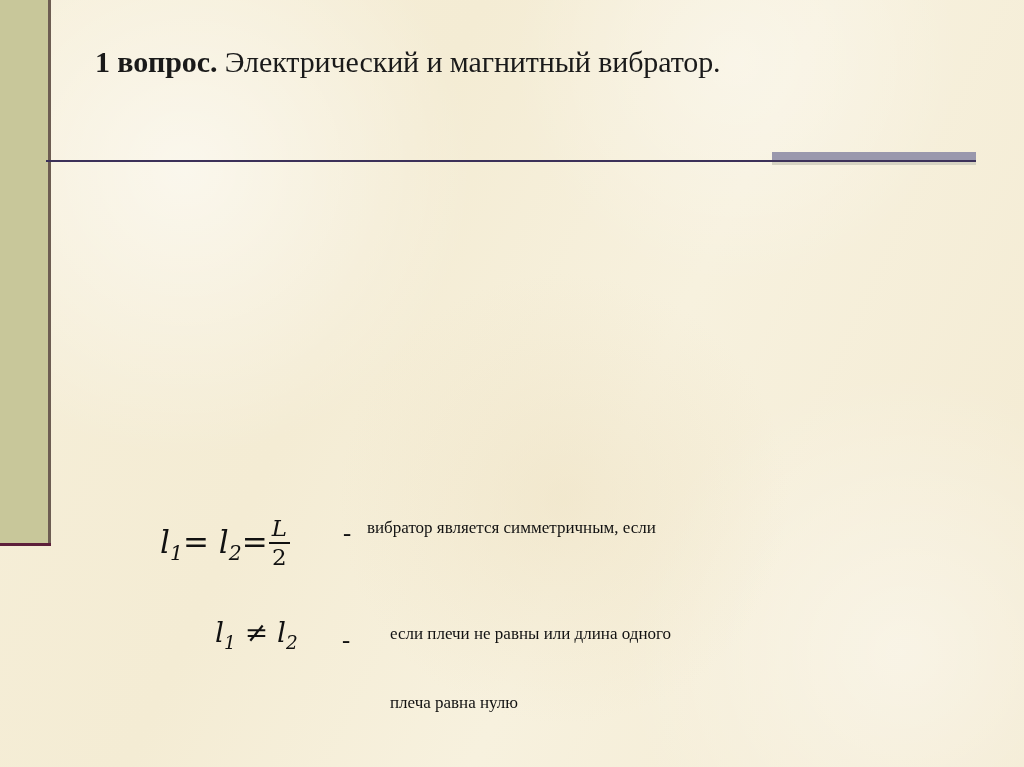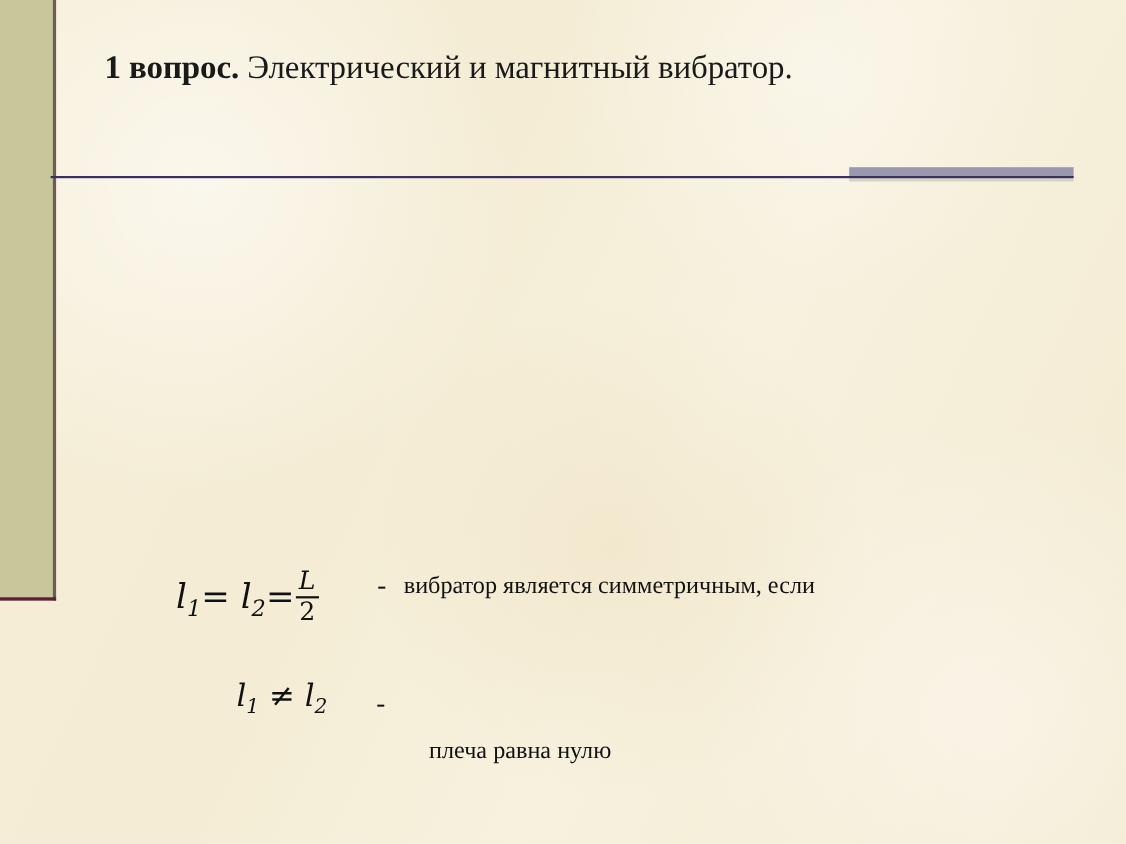--- a/index.html
+++ b/index.html
@@ -154,21 +154,21 @@
     font-family: "Liberation Serif", serif;
     font-size: 24.5px;
     color: #111;
   }
   #dash1 { position: absolute; left: 343px; top: 519px; }
   #dash2 { position: absolute; left: 342px; top: 626px; }
 
   .desc {
     position: absolute;
     color: #111;
-    font-size: 22px;
+    font-size: 17px;
     line-height: 1.45;
   }
   #desc1 { left: 367px; top: 516px; width: 600px; }
   #desc2 { left: 372px; top: 622px; width: 600px; }
   #desc1 .l2 { display: block; margin-left: 5px; }
   #desc2 .l2 { display: block; margin-left: 18px; }
   #desc2 .l3 { display: block; margin-left: 18px; margin-top: 44px; }
 </style>
 </head>
 <body>
@@ -203,16 +203,17 @@
     <span>вибратор является симметричным, если</span>
   </div>
 
   <div class="formula-row" id="formula-row-2">
     <span class="math" id="math2">
       <span>l</span><span class="sub">1</span>&nbsp;<span class="op">≠</span>&nbsp;<span>l</span><span class="sub">2</span>
     </span>
   </div>
   <span class="dash" id="dash2">-</span>
   <div class="desc" id="desc2">
+    <span class="l2">если плечи не равны или длина одного</span>
     <span class="l3">плеча равна нулю</span>
   </div>
 
 </div>
 
 </body></html>

